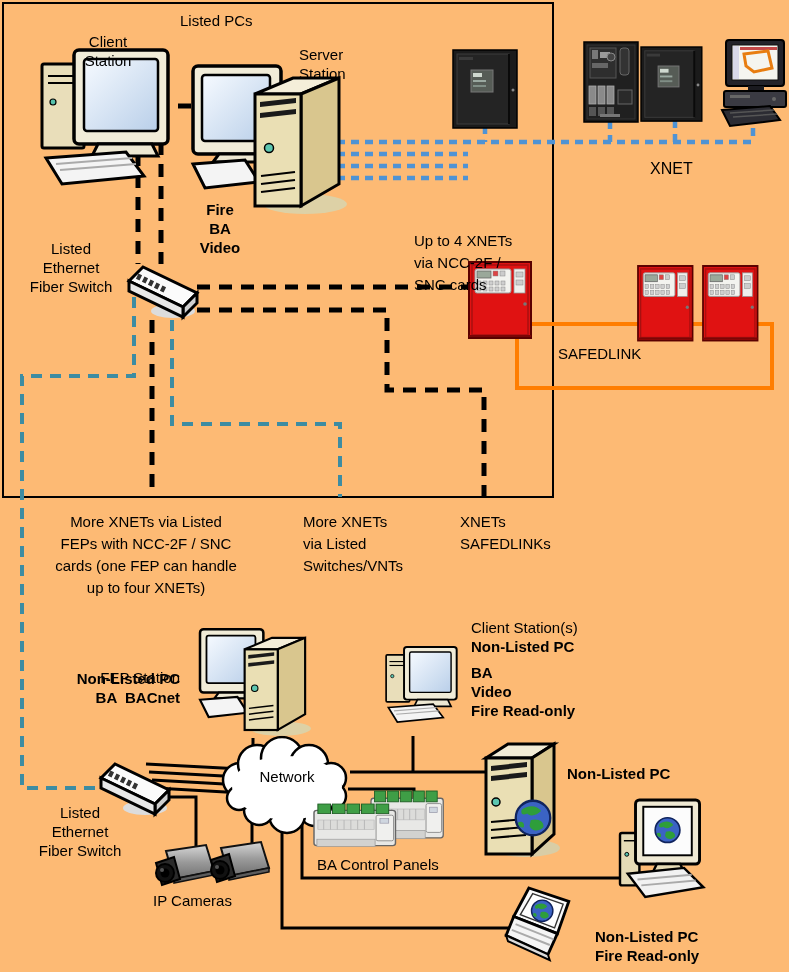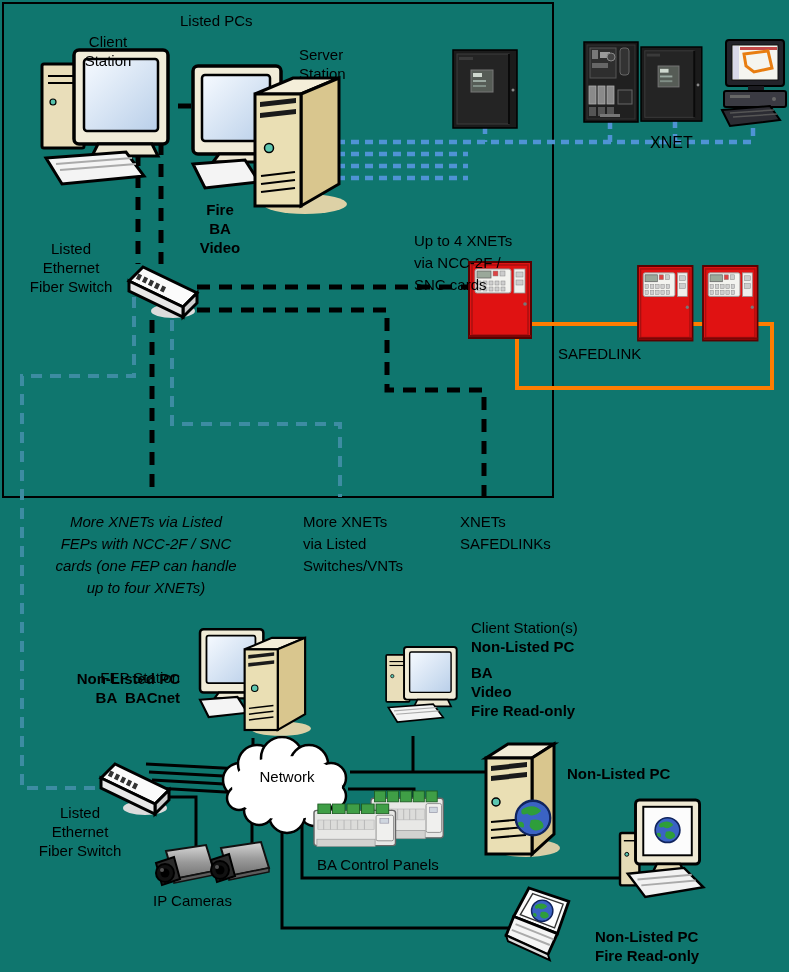--- a/index.html
+++ b/index.html
@@ -1,16 +1,16 @@
 <!DOCTYPE html>
 <html><head>
 <meta charset="utf-8">
 <style>
   html,body{margin:0;padding:0;background:#fff;}
-  #canvas{position:relative;width:789px;height:972px;background:#0f766e;overflow:hidden;
+  #canvas{position:relative;width:789px;height:972px;background:#fdba74;overflow:hidden;
           font-family:"Liberation Sans","DejaVu Sans",sans-serif;}
   #art{position:absolute;left:0;top:0;}
   .lbl{position:absolute;font-size:15px;line-height:1.27;color:#000;white-space:pre-wrap;z-index:5;}
   .b{font-weight:bold;}
   .c{text-align:center;}
   .r{text-align:right;}
   .cap{line-height:1.47;}
   .big{font-size:16px;}
   
   .dk{fill:none;stroke:#000;stroke-width:5;stroke-dasharray:13 9;}
@@ -366,23 +366,23 @@
 Station</div>
 <div class="lbl c b" style="left:188px;top:200px;width:64px;">Fire
 BA
 Video</div>
 <div class="lbl c" style="left:16px;top:239px;width:110px;">Listed
 Ethernet
 Fiber Switch</div>
 <div class="lbl cap" style="left:414px;top:186px;width:120px;margin-top:44px;">Up to 4 XNETs
 via NCC-2F /
 SNC cards</div>
-<div class="lbl big" style="left:650px;top:133px;width:80px;">XNET</div>
+<div class="lbl big" style="left:650px;top:159px;width:80px;">XNET</div>
 <div class="lbl" style="left:558px;top:344px;width:120px;">SAFEDLINK</div>
-<div class="lbl c cap" style="left:52px;top:511px;width:188px;font-style:italic;">More XNETs via Listed
+<div class="lbl c cap" style="left:52px;top:511px;width:188px;">More XNETs via Listed
 FEPs with NCC-2F / SNC
 cards (one FEP can handle
 up to four XNETs)</div>
 <div class="lbl cap" style="left:303px;top:511px;width:115px;">More XNETs
 via Listed
 Switches/VNTs</div>
 <div class="lbl cap" style="left:460px;top:511px;width:115px;">XNETs
 SAFEDLINKs</div>
 <div class="lbl r" style="left:58px;top:668px;width:122px;">FEP Station</div>
 <div class="lbl r b" style="left:58px;top:669px;width:122px;">Non-Listed PC

